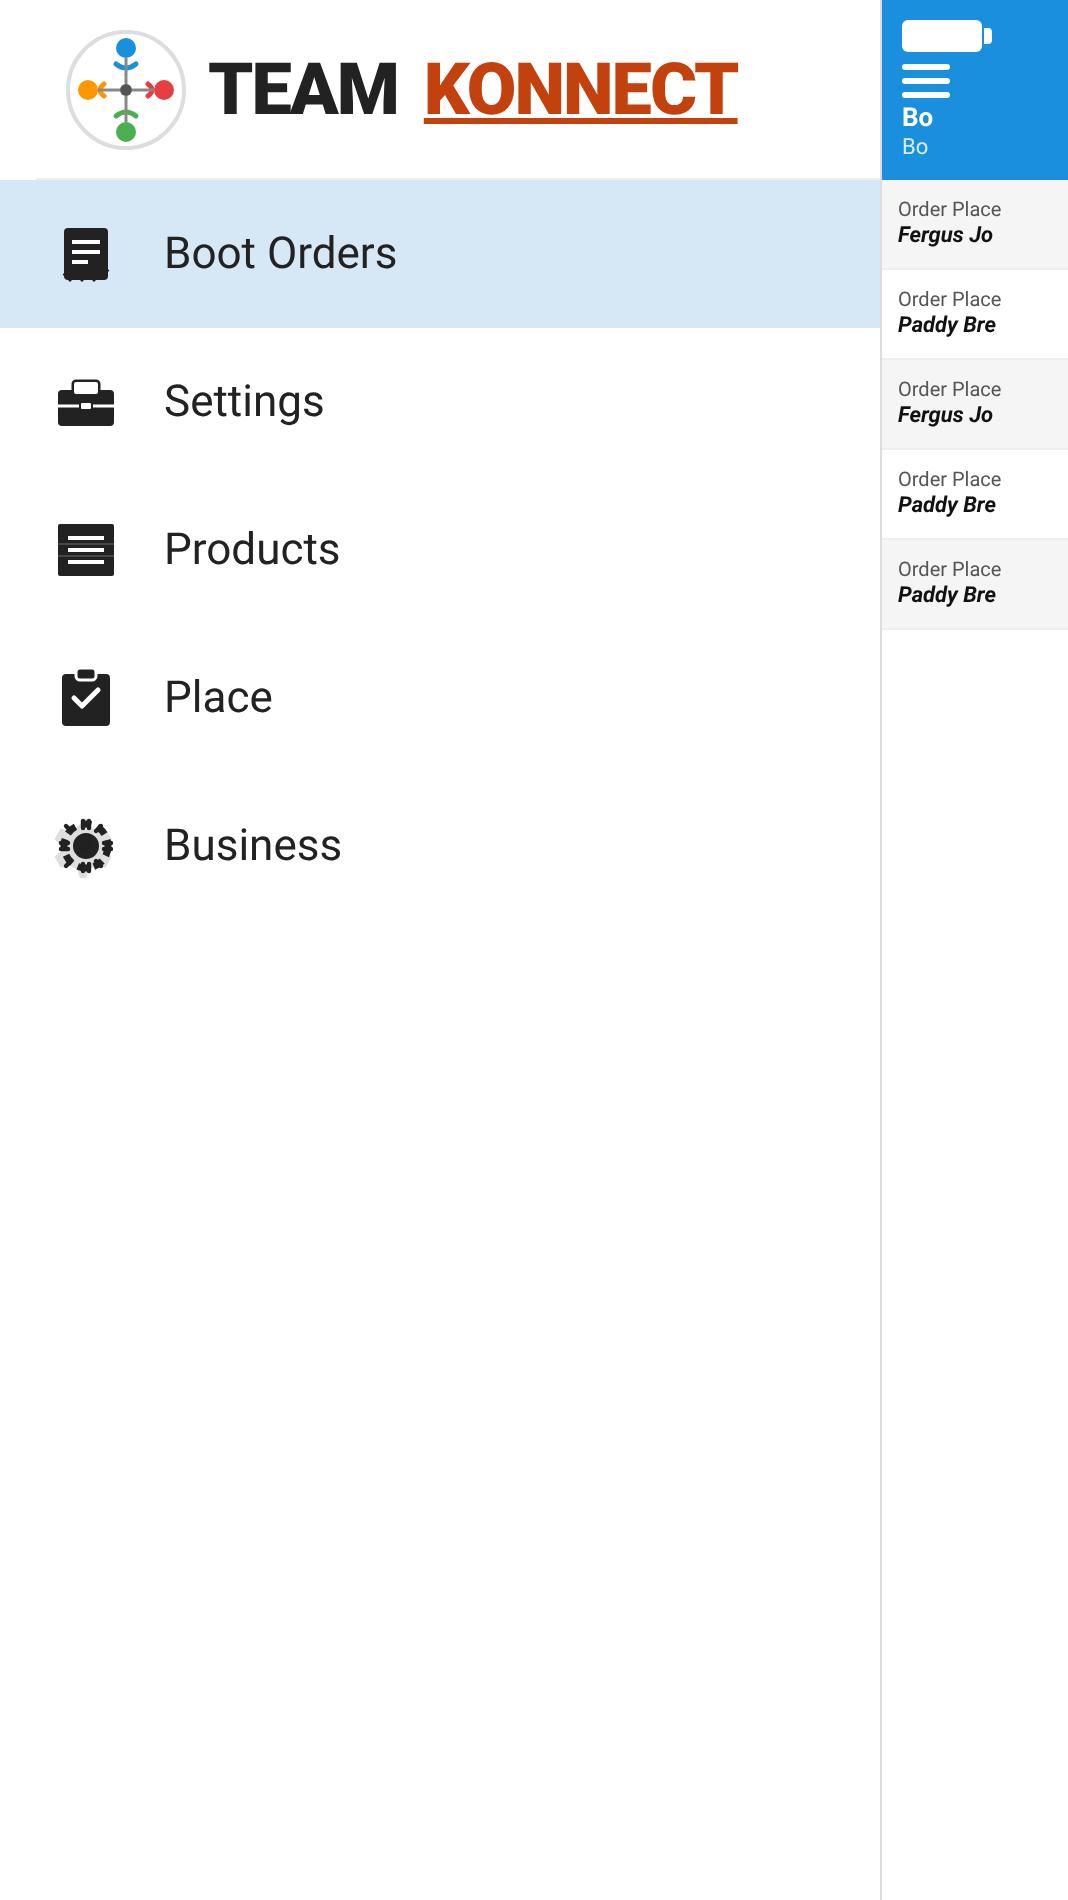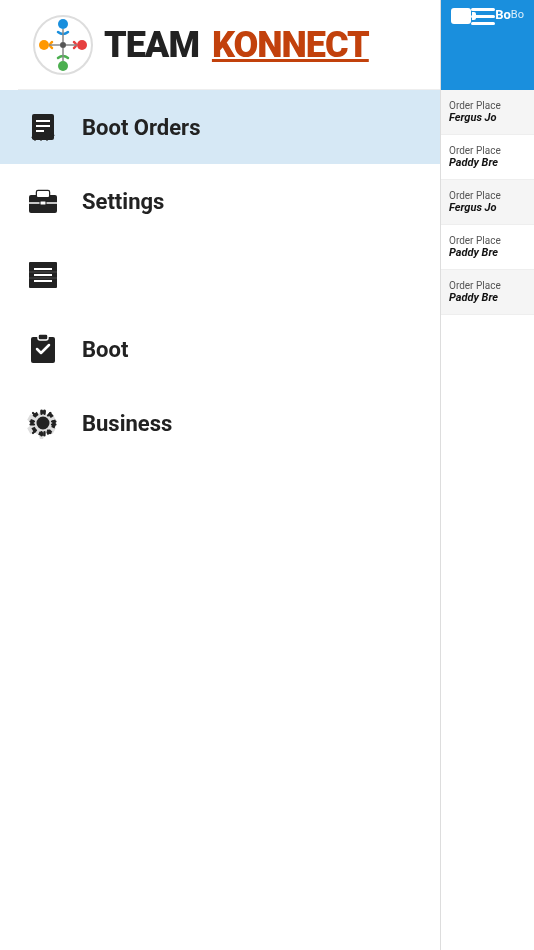--- a/index.html
+++ b/index.html
@@ -81,42 +81,42 @@
       height: 38px;
       margin-right: 20px;
       display: flex;
       align-items: center;
       justify-content: center;
       flex-shrink: 0;
     }
 
     .nav-label {
       font-size: 22px;
-      font-weight: 700;
+      font-weight: 400;
       color: #222;
     }
 
     
     .right-panel {
       position: absolute;
       right: 0;
       top: 0;
       width: 94px;
       height: 950px;
       background: #fff;
       border-left: 1px solid #ddd;
       overflow: hidden;
     }
 
     
     .right-header {
       background: #1a8fdd;
       height: 90px;
       display: flex;
-      flex-direction: row;
+      flex-direction: column;
       align-items: flex-start;
       justify-content: center;
       padding: 8px 10px;
       color: #fff;
     }
 
     .right-header-battery {
       width: 40px;
       height: 16px;
       background: #fff;
@@ -268,34 +268,35 @@
       <svg width="32" height="30" viewBox="0 0 32 30" fill="none" xmlns="http://www.w3.org/2000/svg">
         <rect x="2" y="2" width="28" height="26" rx="1" fill="#222"></rect>
         <line x1="7" y1="9" x2="25" y2="9" stroke="#fff" stroke-width="2"></line>
         <line x1="7" y1="15" x2="25" y2="15" stroke="#fff" stroke-width="2"></line>
         <line x1="7" y1="21" x2="25" y2="21" stroke="#fff" stroke-width="2"></line>
 
         <line x1="2" y1="12" x2="30" y2="12" stroke="#555" stroke-width="0.8"></line>
         <line x1="2" y1="18" x2="30" y2="18" stroke="#555" stroke-width="0.8"></line>
       </svg>
     </div>
+    <span class="nav-label">Products</span>
   </div>
 
   <div class="nav-item">
     <div class="nav-icon">
       <svg width="30" height="32" viewBox="0 0 30 32" fill="none" xmlns="http://www.w3.org/2000/svg">
 
         <rect x="3" y="4" width="24" height="26" rx="2" fill="#222"></rect>
 
         <rect x="10" y="1" width="10" height="6" rx="2" fill="#222" stroke="#fff" stroke-width="1.5"></rect>
 
         <polyline points="9,16 13,20 21,12" stroke="#fff" stroke-width="2.5" fill="none" stroke-linecap="round" stroke-linejoin="round"></polyline>
       </svg>
     </div>
-    <span class="nav-label">Boot</span>
+    <span class="nav-label">Place</span>
   </div>
 
   <div class="nav-item">
     <div class="nav-icon">
       <svg width="32" height="32" viewBox="0 0 32 32" fill="none" xmlns="http://www.w3.org/2000/svg">
         <circle cx="16" cy="16" r="5" fill="#222" stroke="#222" stroke-width="1"></circle>
         <path d="M16 2 L17.5 6.5 C18.8 6.9 20 7.5 21.1 8.3 L25.8 7.2 L28.8 12.8 L25.2 15.8 C25.3 16.2 25.3 16.5 25.3 17 C25.3 17.4 25.3 17.8 25.2 18.2 L28.8 21.2 L25.8 26.8 L21.1 25.7 C20 26.5 18.8 27.1 17.5 27.5 L16 32 L13 32 L11.5 27.5 C10.2 27.1 9 26.5 7.9 25.7 L3.2 26.8 L0.2 21.2 L3.8 18.2 C3.7 17.8 3.7 17.4 3.7 17 C3.7 16.5 3.7 16.2 3.8 15.8 L0.2 12.8 L3.2 7.2 L7.9 8.3 C9 7.5 10.2 6.9 11.5 6.5 Z" fill="#222" opacity="0.15"></path>
 
         <path d="M14.5 3.5 L14.5 7 M17.5 3.5 L17.5 7 M14.5 25 L14.5 28.5 M17.5 25 L17.5 28.5 M3.5 14.5 L7 14.5 M3.5 17.5 L7 17.5 M25 14.5 L28.5 14.5 M25 17.5 L28.5 17.5 M6 6 L8.5 8.5 M23.5 6 L21 8.5 M6 26 L8.5 23.5 M23.5 26 L21 23.5" stroke="#222" stroke-width="2.2" stroke-linecap="round"></path>
         <circle cx="16" cy="16" r="5" fill="none" stroke="#222" stroke-width="3"></circle>

